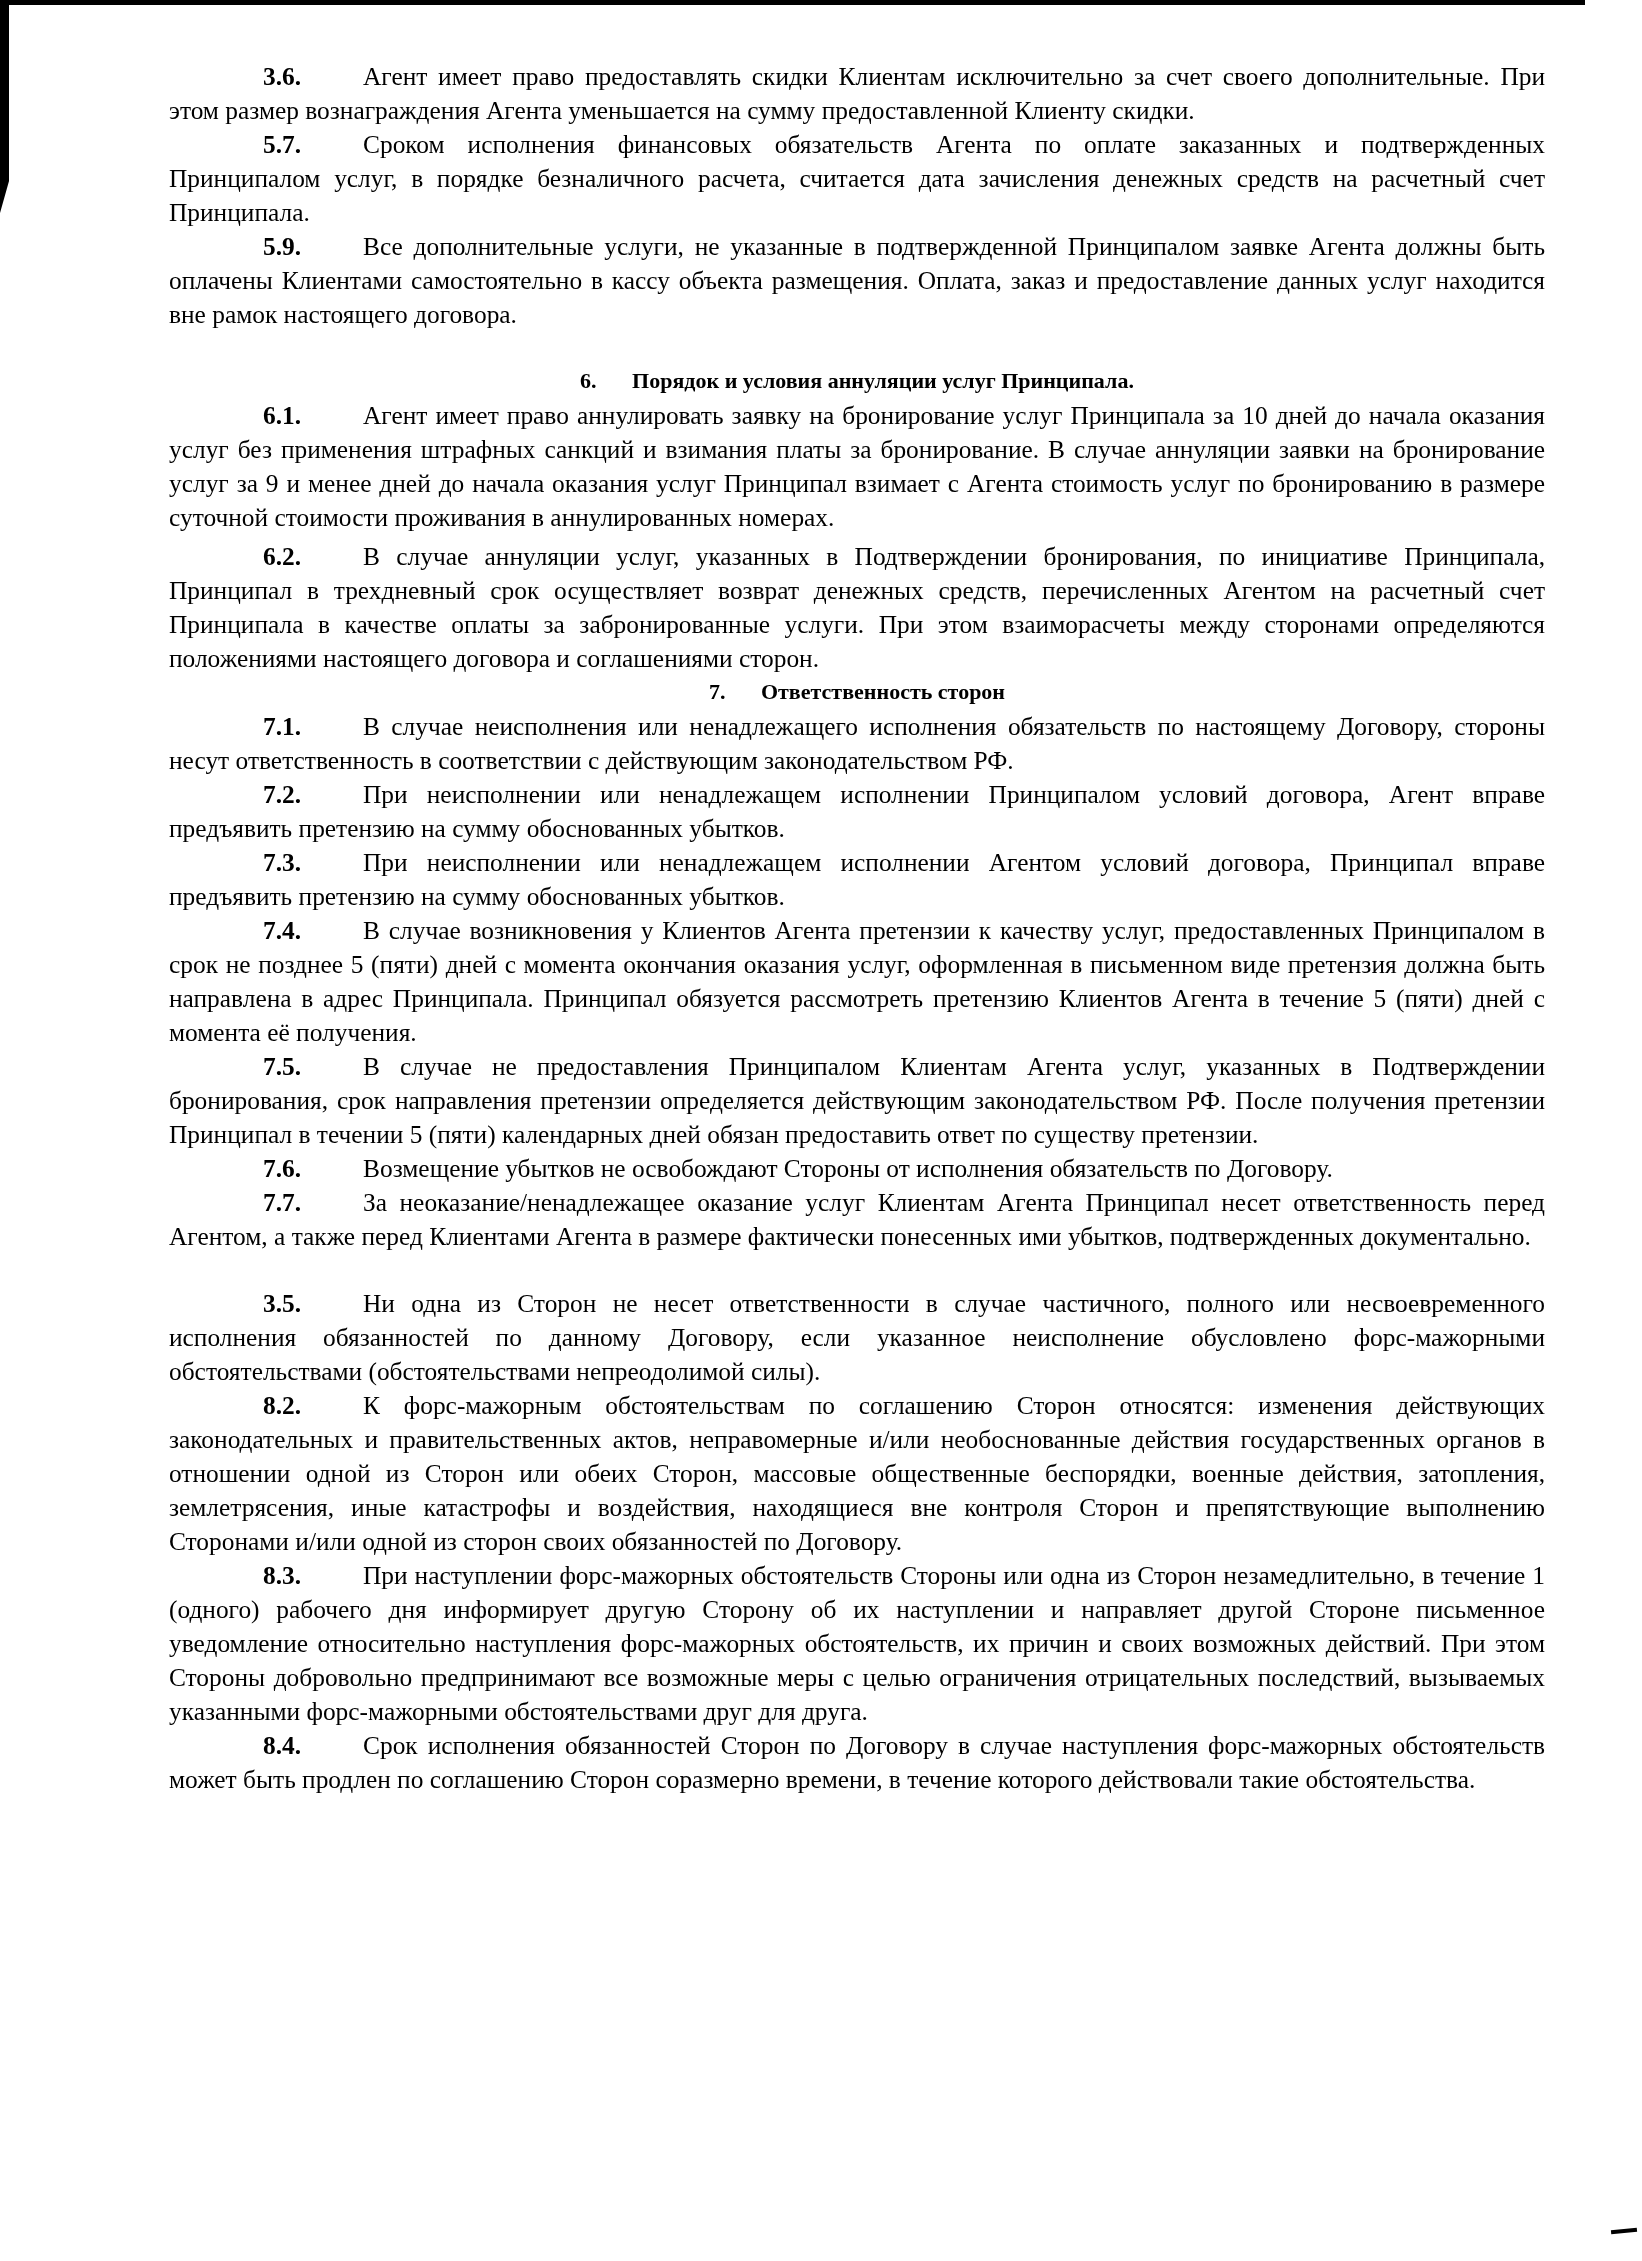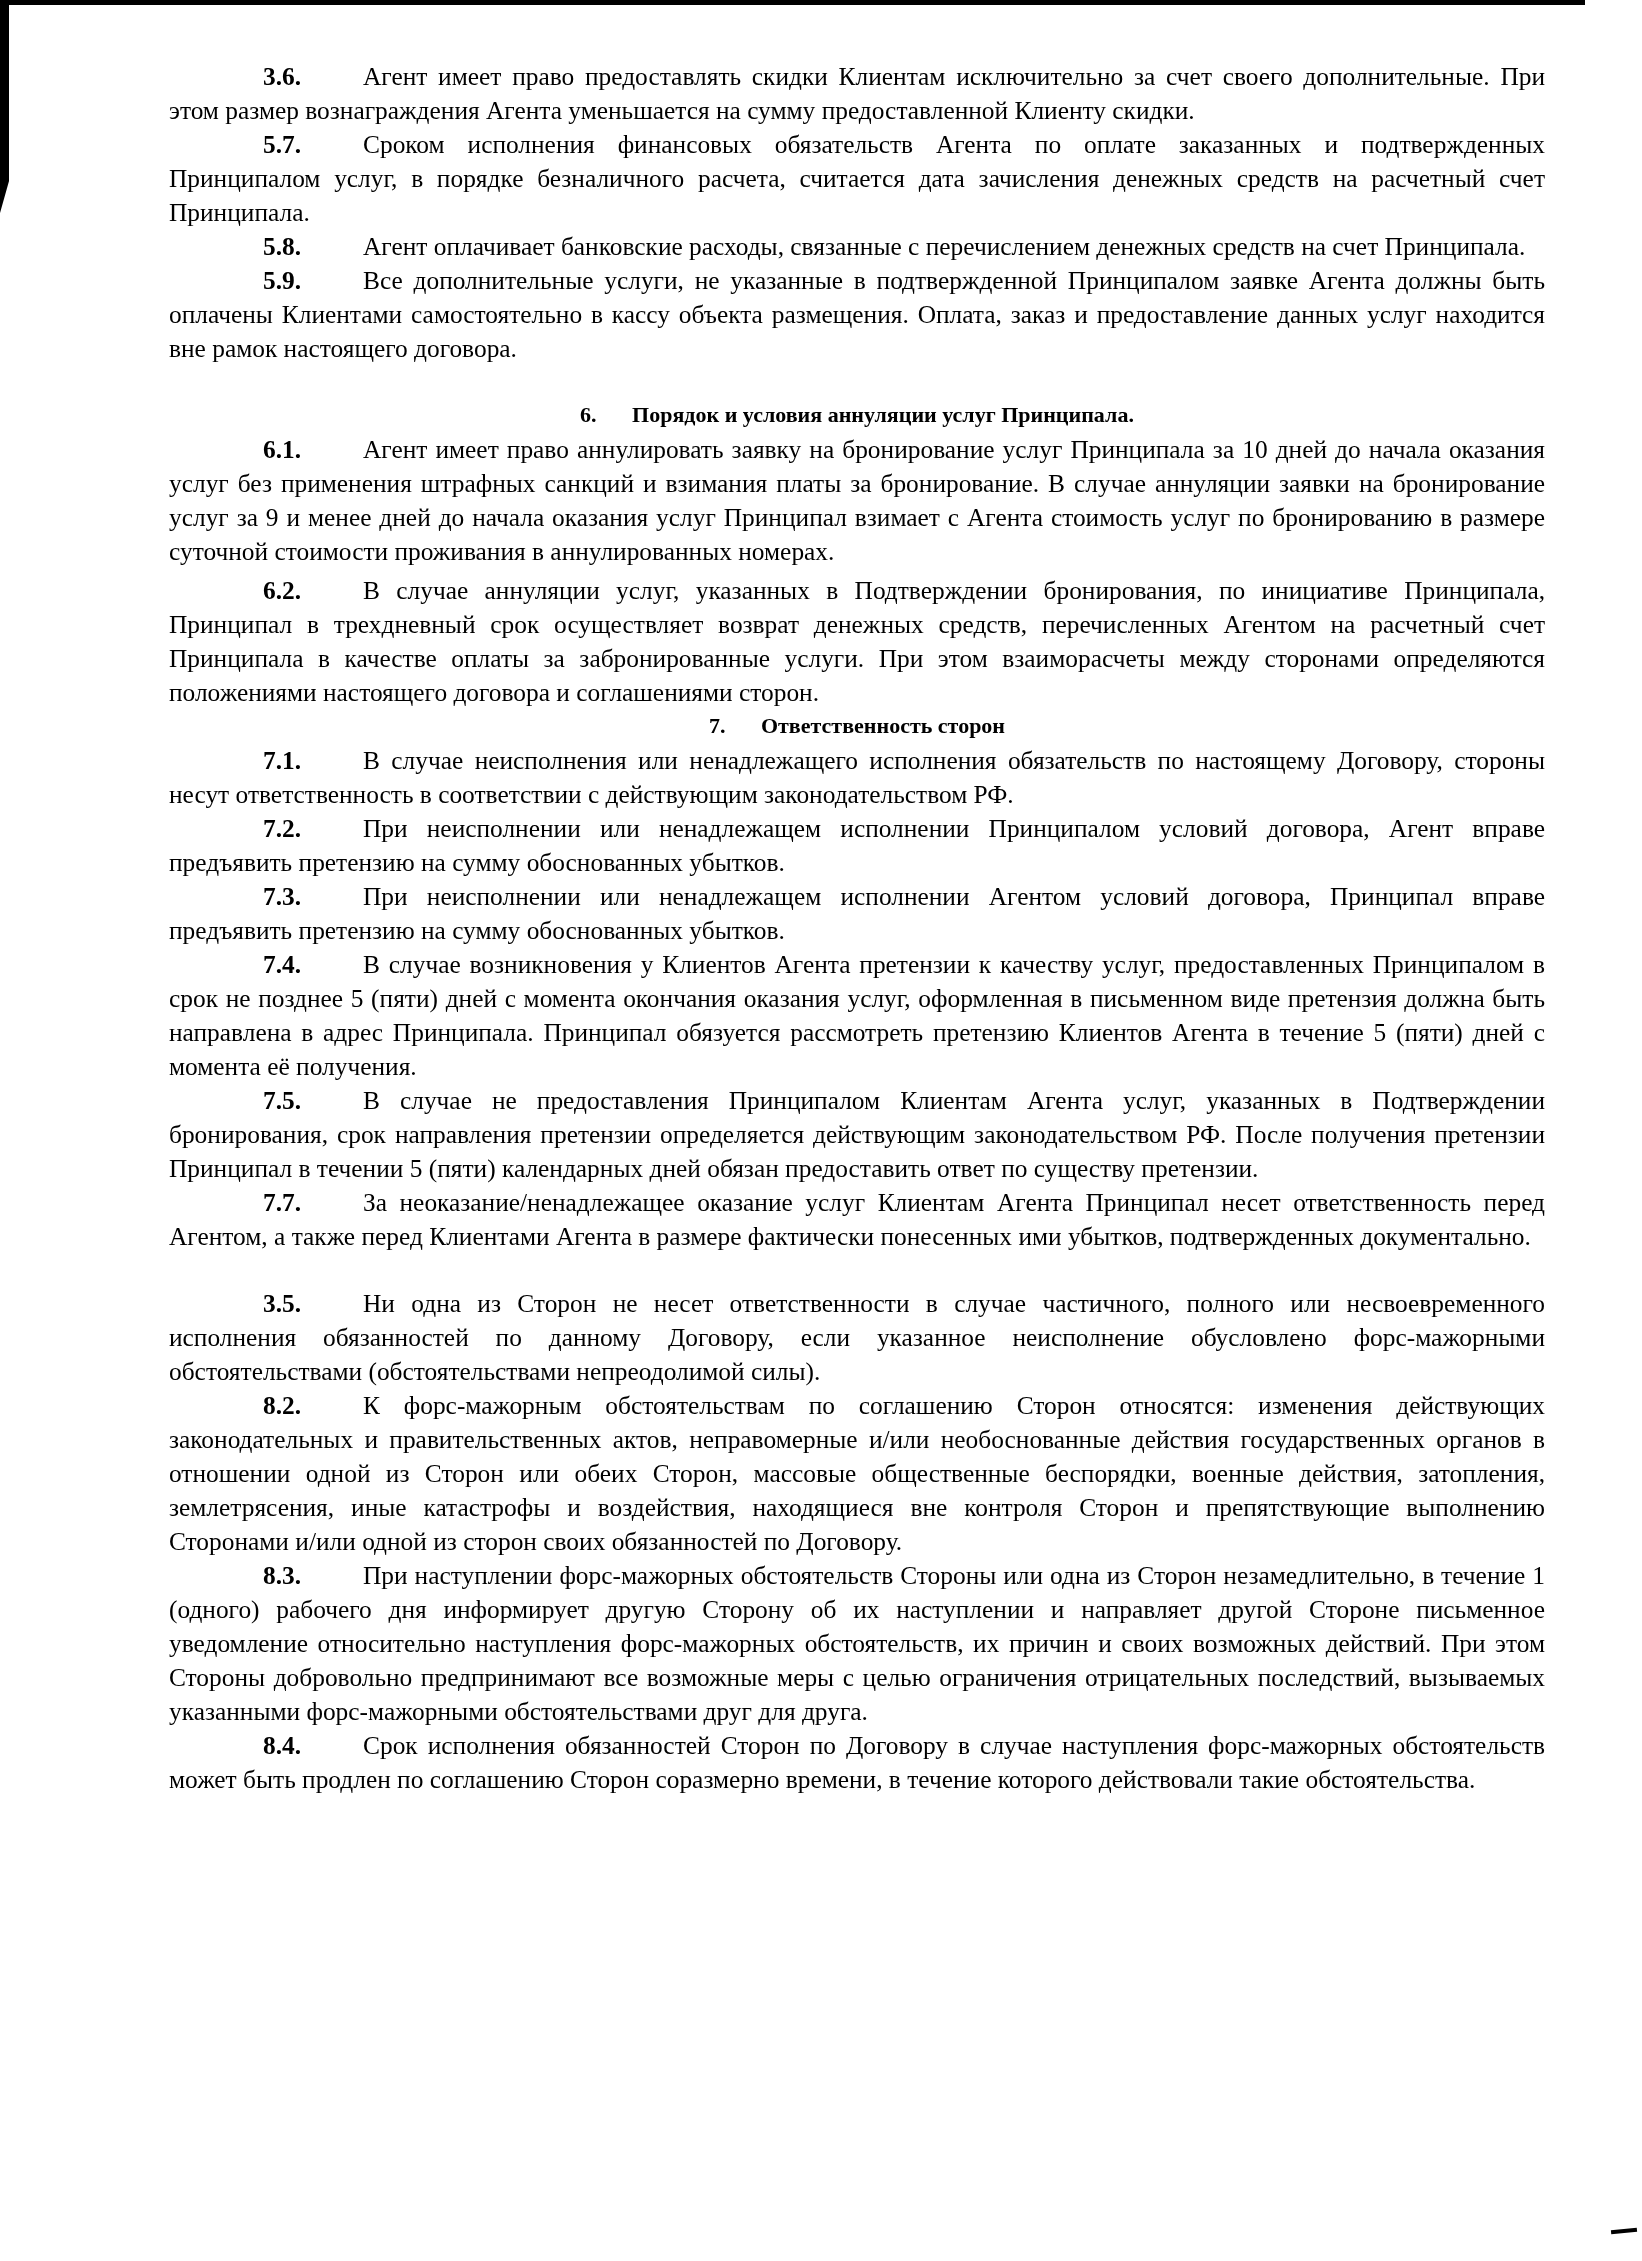--- a/index.html
+++ b/index.html
@@ -39,40 +39,40 @@
 <body>
 
 <div class="scan-border-top"></div>
 <div class="scan-border-left"></div>
 
 <div class="page">
 
   <div>
     <p class="clause"><span class="num">3.6.</span><span>Агент имеет право предоставлять скидки Клиентам исключительно за счет своего дополнительные. При этом размер вознаграждения Агента уменьшается на сумму предоставленной Клиенту скидки.</span></p>
     <p class="clause"><span class="num">5.7.</span><span>Сроком исполнения финансовых обязательств Агента по оплате заказанных и подтвержденных Принципалом услуг, в порядке безналичного расчета, считается дата зачисления денежных средств на расчетный счет Принципала.</span></p>
-    <p class="clause"><span class="num">5.8.</span><span>Агент оплачивает банковские расходы, связанные с перечислением денежных средств на счет Принципала.</span></p>
     <p class="clause"><span class="num">5.9.</span><span>Все дополнительные услуги, не указанные в подтвержденной Принципалом заявке Агента должны быть оплачены Клиентами самостоятельно в кассу объекта размещения. Оплата, заказ и предоставление данных услуг находится вне рамок настоящего договора.</span></p>
   </div>
 
   <div class="gap-lg"></div>
 
   <div>
     <h2 class="section"><span class="snum">6.</span><span>Порядок и условия аннуляции услуг Принципала.</span></h2>
     <p class="clause"><span class="num">6.1.</span><span>Агент имеет право аннулировать заявку на бронирование услуг Принципала за 10 дней до начала оказания услуг без применения штрафных санкций и взимания платы за бронирование. В случае аннуляции заявки на бронирование услуг за 9 и менее дней до начала оказания услуг Принципал взимает с Агента стоимость услуг по бронированию в размере суточной стоимости проживания в аннулированных номерах.</span></p>
     <div class="gap-sm"></div>
     <p class="clause"><span class="num">6.2.</span><span>В случае аннуляции услуг, указанных в Подтверждении бронирования, по инициативе Принципала, Принципал в трехдневный срок осуществляет возврат денежных средств, перечисленных Агентом на расчетный счет Принципала в качестве оплаты за забронированные услуги. При этом взаиморасчеты между сторонами определяются положениями настоящего договора и соглашениями сторон.</span></p>
   </div>
 
   <div>
     <h2 class="section"><span class="snum">7.</span><span>Ответственность сторон</span></h2>
     <p class="clause"><span class="num">7.1.</span><span>В случае неисполнения или ненадлежащего исполнения обязательств по настоящему Договору, стороны несут ответственность в соответствии с действующим законодательством РФ.</span></p>
     <p class="clause"><span class="num">7.2.</span><span>При неисполнении или ненадлежащем исполнении Принципалом условий договора, Агент вправе предъявить претензию на сумму обоснованных убытков.</span></p>
     <p class="clause"><span class="num">7.3.</span><span>При неисполнении или ненадлежащем исполнении Агентом условий договора, Принципал вправе предъявить претензию на сумму обоснованных убытков.</span></p>
     <p class="clause"><span class="num">7.4.</span><span>В случае возникновения у Клиентов Агента претензии к качеству услуг, предоставленных Принципалом в срок не позднее 5 (пяти) дней с момента окончания оказания услуг, оформленная в письменном виде претензия должна быть направлена в адрес Принципала. Принципал обязуется рассмотреть претензию Клиентов Агента в течение 5 (пяти) дней с момента её получения.</span></p>
     <p class="clause"><span class="num">7.5.</span><span>В случае не предоставления Принципалом Клиентам Агента услуг, указанных в Подтверждении бронирования, срок направления претензии определяется действующим законодательством РФ. После получения претензии Принципал в течении 5 (пяти) календарных дней обязан предоставить ответ по существу претензии.</span></p>
+    <p class="clause"><span class="num">7.6.</span><span>Возмещение убытков не освобождают Стороны от исполнения обязательств по Договору.</span></p>
     <p class="clause"><span class="num">7.7.</span><span>За неоказание/ненадлежащее оказание услуг Клиентам Агента Принципал несет ответственность перед Агентом, а также перед Клиентами Агента в размере фактически понесенных ими убытков, подтвержденных документально.</span></p>
   </div>
 
   <div class="gap-lg"></div>
 
   <div>
     <p class="clause"><span class="num">3.5.</span><span>Ни одна из Сторон не несет ответственности в случае частичного, полного или несвоевременного исполнения обязанностей по данному Договору, если указанное неисполнение обусловлено форс-мажорными обстоятельствами (обстоятельствами непреодолимой силы).</span></p>
     <p class="clause"><span class="num">8.2.</span><span>К форс-мажорным обстоятельствам по соглашению Сторон относятся: изменения действующих законодательных и правительственных актов, неправомерные и/или необоснованные действия государственных органов в отношении одной из Сторон или обеих Сторон, массовые общественные беспорядки, военные действия, затопления, землетрясения, иные катастрофы и воздействия, находящиеся вне контроля Сторон и препятствующие выполнению Сторонами и/или одной из сторон своих обязанностей по Договору.</span></p>
     <p class="clause"><span class="num">8.3.</span><span>При наступлении форс-мажорных обстоятельств Стороны или одна из Сторон незамедлительно, в течение 1 (одного) рабочего дня информирует другую Сторону об их наступлении и направляет другой Стороне письменное уведомление относительно наступления форс-мажорных обстоятельств, их причин и своих возможных действий. При этом Стороны добровольно предпринимают все возможные меры с целью ограничения отрицательных последствий, вызываемых указанными форс-мажорными обстоятельствами друг для друга.</span></p>
     <p class="clause"><span class="num">8.4.</span><span>Срок исполнения обязанностей Сторон по Договору в случае наступления форс-мажорных обстоятельств может быть продлен по соглашению Сторон соразмерно времени, в течение которого действовали такие обстоятельства.</span></p>

